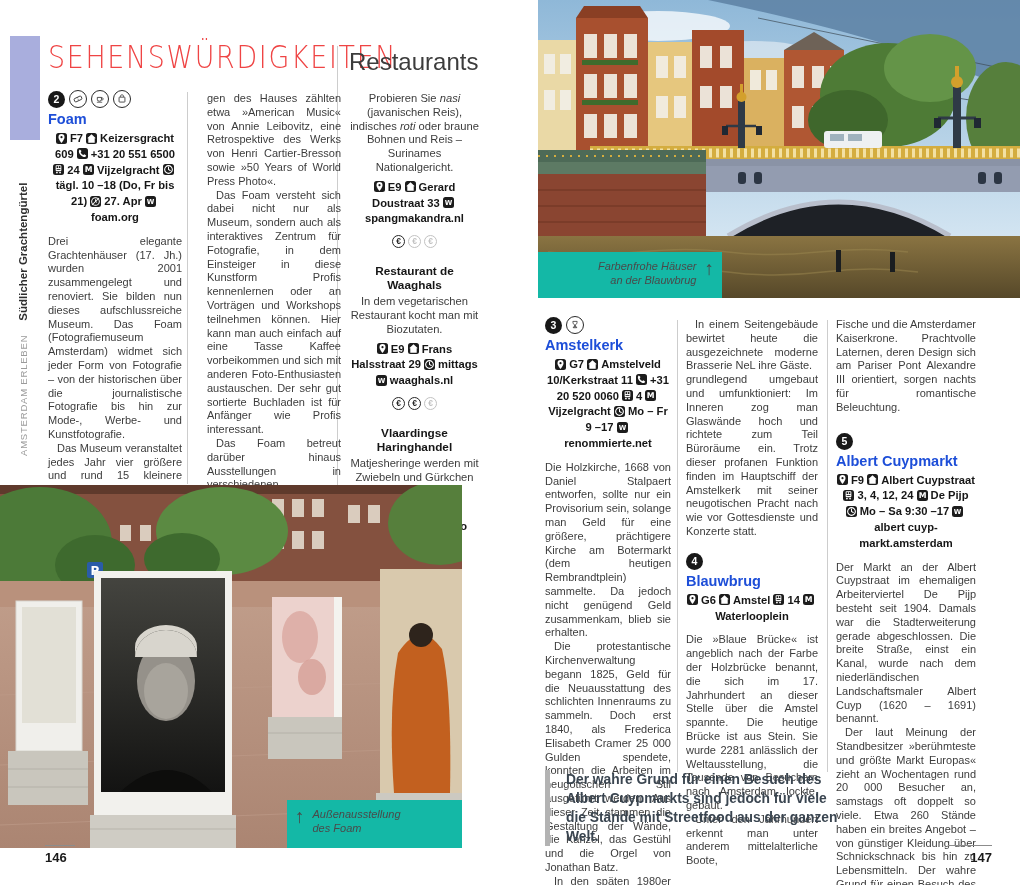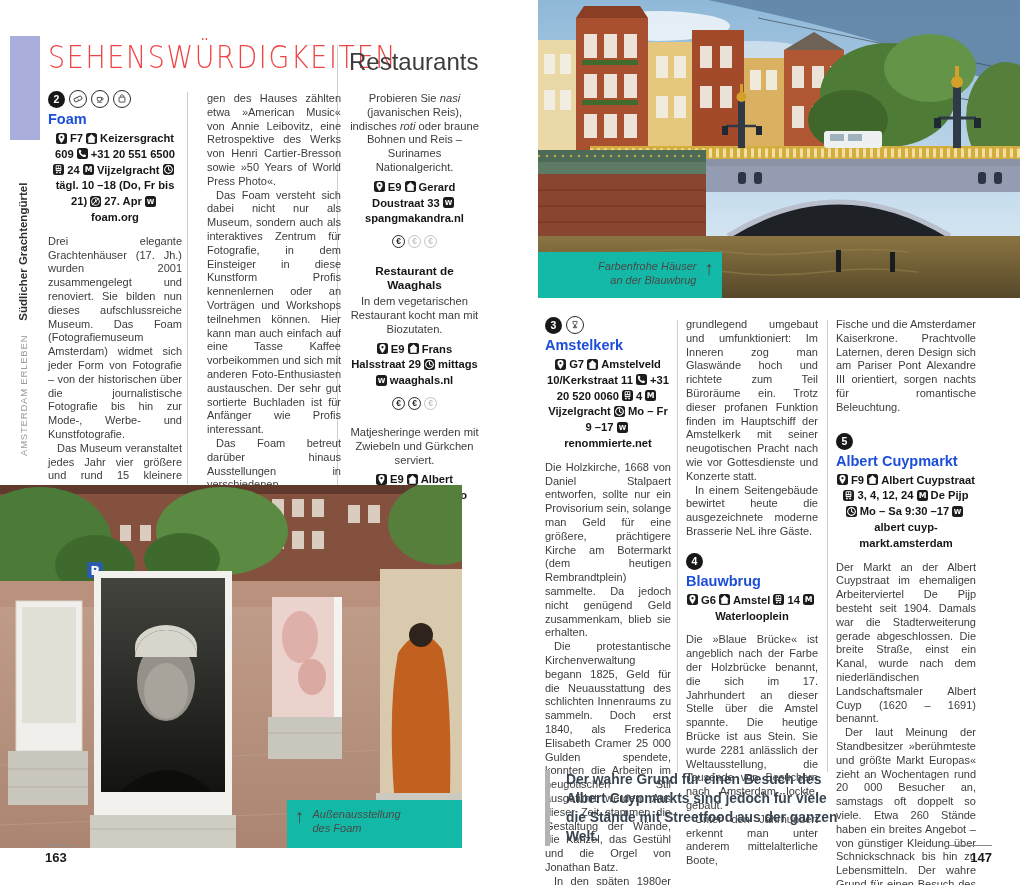--- a/index.html
+++ b/index.html
@@ -174,20 +174,21 @@
             </svg></span><span>Frans Halsstraat 29</span> <span class="sq-icon"><svg viewBox="0 0 12 12" width="11" height="11">
               <circle cx="6" cy="6" r="4.2" fill="none" stroke="#fff" stroke-width="1.2"></circle>
               <path d="M6 3.4V6l1.9 1.1" fill="none" stroke="#fff" stroke-width="1.1" stroke-linecap="round"></path>
             </svg></span><span>mittags</span> <span class="sq-icon"><svg viewBox="0 0 12 12" width="11" height="11">
               <text x="6" y="9" text-anchor="middle" font-family="DejaVu Sans,sans-serif" font-size="7.5" font-weight="bold" fill="#fff">W</text>
             </svg></span><span>waaghals.nl</span> </p>
       <p class="price-row"><span class="euro on">€</span><span class="euro on">€</span><span class="euro">€</span></p>
     </div>
 
     <div>
+      <p class="rest-name">Vlaardingse Haringhandel</p>
       <p class="rest-body"><span>Matjesheringe werden mit Zwiebeln und Gürkchen serviert.</span></p>
       <p class="rest-details"><span class="sq-icon"><svg viewBox="0 0 12 12" width="11" height="11">
               <path fill="#fff" d="M6 1.2A3.3 3.3 0 0 0 2.7 4.5C2.7 7 6 10.8 6 10.8s3.3-3.8 3.3-6.3A3.3 3.3 0 0 0 6 1.2z"></path>
               <circle cx="6" cy="4.5" r="1.2" fill="#1c1c1c"></circle>
             </svg></span><span>E9</span> <span class="sq-icon"><svg viewBox="0 0 12 12" width="11" height="11">
               <path fill="#fff" d="M6 1.4 1.3 5.6h1.2v4.9h7V5.6h1.2z"></path>
             </svg></span><span>Albert Cuypstraat 89</span> <span class="sq-icon"><svg viewBox="0 0 12 12" width="11" height="11">
               <circle cx="6" cy="6" r="4.2" fill="none" stroke="#fff" stroke-width="1.1"></circle>
               <path d="M6 3.6V6l1.7 1" fill="none" stroke="#fff" stroke-width="1"></path>
               <path d="M2.2 9.8 9.8 2.2" stroke="#fff" stroke-width="1.1"></path>
@@ -277,21 +278,21 @@
   <div class="caption-box" style="left:287px;top:800px;width:175px;height:48px;">
     <span class="cap-arrow">↑</span>
     <span class="cap-text">
       <span>Außenausstellung</span><br>
       <span>des Foam</span>
     </span>
   </div>
 
   <div class="footer" style="left:45px;top:845px;">
     <div class="pg-rule"></div>
-    <div class="pg-num">163</div>
+    <div class="pg-num">146</div>
   </div>
 
   <div class="photo" style="left:538px;top:0;width:482px;height:298px;">
     <svg viewBox="0 0 482 298" width="482" height="298" preserveAspectRatio="none">
       <defs>
         <linearGradient id="sky" x1="0" y1="0" x2="0" y2="1">
             <stop offset="0" stop-color="#8fb8d8"></stop>
             <stop offset="1" stop-color="#e4f0f8"></stop>
           </linearGradient>
         <linearGradient id="wat" x1="0" y1="0" x2="0" y2="1">
@@ -458,22 +459,22 @@
           </svg></span><span>renommierte.net</span> </p>
     <div>
         <p class="body-p">Die Holzkirche, 1668 von Daniel Stalpaert entworfen, sollte nur ein Provisorium sein, solange man Geld für eine größere, prächtigere Kirche am Botermarkt (dem heutigen Rembrandtplein) sammelte. Da jedoch nicht genügend Geld zusammenkam, blieb sie erhalten.</p>
         <p class="body-p ind">Die protestantische Kirchenverwaltung begann 1825, Geld für die Neuausstattung des schlichten Innenraums zu sammeln. Doch erst 1840, als Frederica Elisabeth Cramer 25 000 Gulden spendete, konnten die Arbeiten im neugotischen Stil ausgeführt werden. Aus dieser Zeit stammen die Gestaltung der Wände, die Kanzel, das Gestühl und die Orgel von Jonathan Batz.</p>
         <p class="body-p ind">In den späten 1980er Jahren wurde die Amstelkerk</p>
       </div>
   </div>
 
   <div class="col" style="left:686px;top:318px;width:132px;">
     <div>
+        <p class="body-p ind">In einem Seitengebäude bewirtet heute die ausgezeichnete moderne Brasserie NeL ihre Gäste.</p>
         <p class="body-p">grundlegend umgebaut und umfunktioniert: Im Inneren zog man Glaswände hoch und richtete zum Teil Büroräume ein. Trotz dieser profanen Funktion finden im Hauptschiff der Amstelkerk mit seiner neugotischen Pracht nach wie vor Gottesdienste und Konzerte statt.</p>
-        <p class="body-p ind">In einem Seitengebäude bewirtet heute die ausgezeichnete moderne Brasserie NeL ihre Gäste.</p>
       </div>
     <div style="margin-top:14px;">
       <div class="icons-row">
         <span class="num-circle">4</span>
       </div>
       <h3 class="sight-title">Blauwbrug</h3>
       <p class="details"><span class="sq-icon"><svg viewBox="0 0 12 12" width="11" height="11">
               <path fill="#fff" d="M6 1.2A3.3 3.3 0 0 0 2.7 4.5C2.7 7 6 10.8 6 10.8s3.3-3.8 3.3-6.3A3.3 3.3 0 0 0 6 1.2z"></path>
               <circle cx="6" cy="4.5" r="1.2" fill="#1c1c1c"></circle>
             </svg></span><span>G6</span> <span class="sq-icon"><svg viewBox="0 0 12 12" width="11" height="11">

